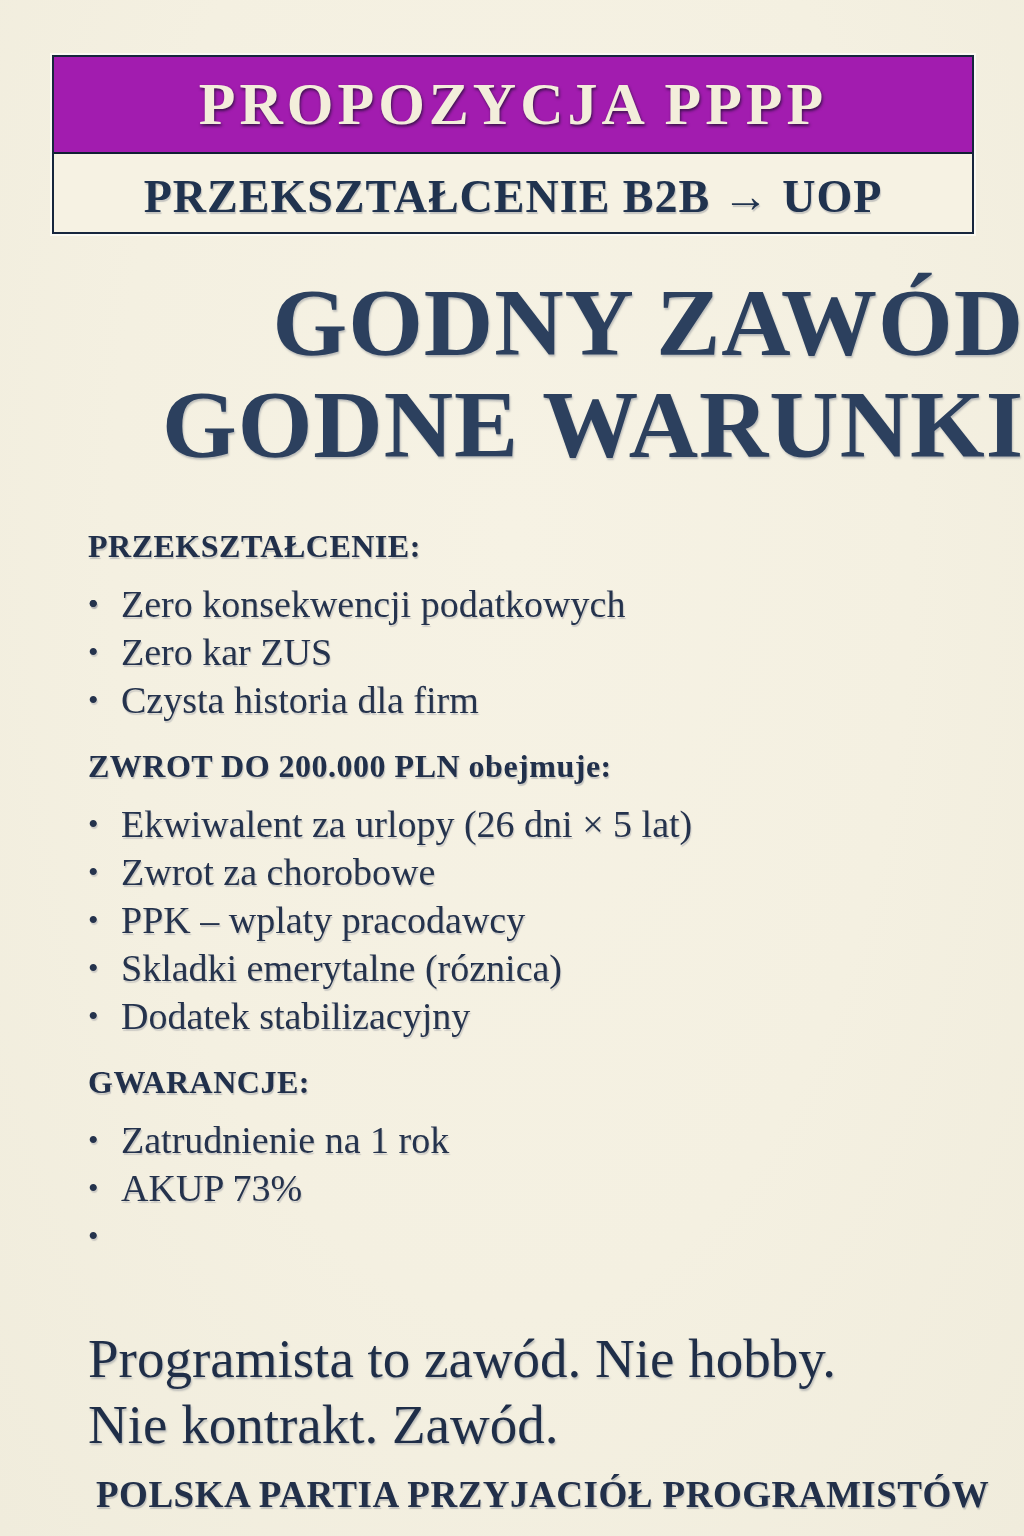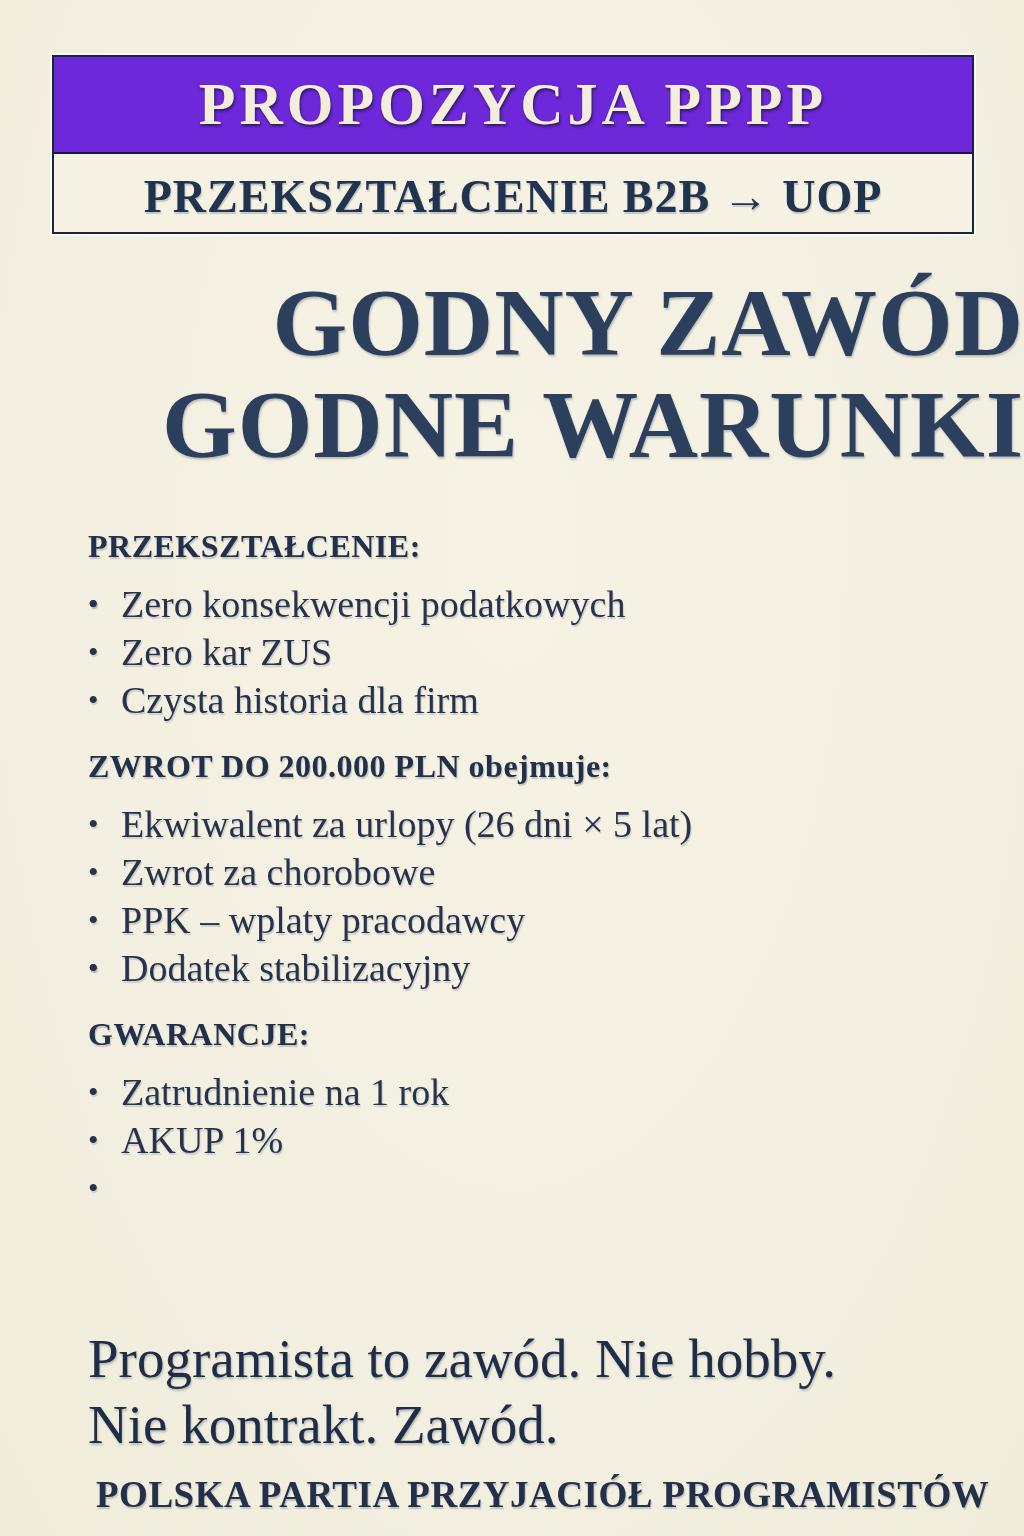--- a/index.html
+++ b/index.html
@@ -19,21 +19,21 @@
   .header-box {
     position: absolute;
     left: 52px; top: 55px;
     width: 918px;
     border: 2px solid #17263d;
     box-shadow: 0 0 0 2px rgba(255,255,252,0.65);
     background: #f6f2e3;
   }
   .header-navy {
     height: 95px;
-    background: #6d28d9;
+    background: #a21caf;
     border-bottom: 2px solid #111f33;
     display: flex; align-items: center; justify-content: center;
   }
   .banner-title {
     color: #f3eedb;
     font-size: 60px;
     font-weight: bold;
     letter-spacing: 4px;
     text-shadow: 1px 2px 3px rgba(8,14,26,0.65);
     white-space: nowrap;
@@ -181,38 +181,39 @@
         <li>
           <span class="bullet-dot">•</span>
           <span>Zwrot za chorobowe</span>
         </li>
         <li>
           <span class="bullet-dot">•</span>
           <span>PPK – wplaty pracodawcy</span>
         </li>
         <li>
           <span class="bullet-dot">•</span>
+          <span>Skladki emerytalne (róznica)</span>
         </li>
         <li>
           <span class="bullet-dot">•</span>
           <span>Dodatek stabilizacyjny</span>
         </li>
       </ul>
     </div>
 
     <div class="section">
       <h2 class="section-heading">GWARANCJE:</h2>
       <ul class="bullets">
         <li>
           <span class="bullet-dot">•</span>
           <span>Zatrudnienie na 1 rok</span>
         </li>
         <li>
           <span class="bullet-dot">•</span>
-          <span>AKUP 1%</span>
+          <span>AKUP 73%</span>
         </li>
         <li>
           <span class="bullet-dot">•</span>
         </li>
       </ul>
     </div>
 
   </div>
 
   <div class="closing">

